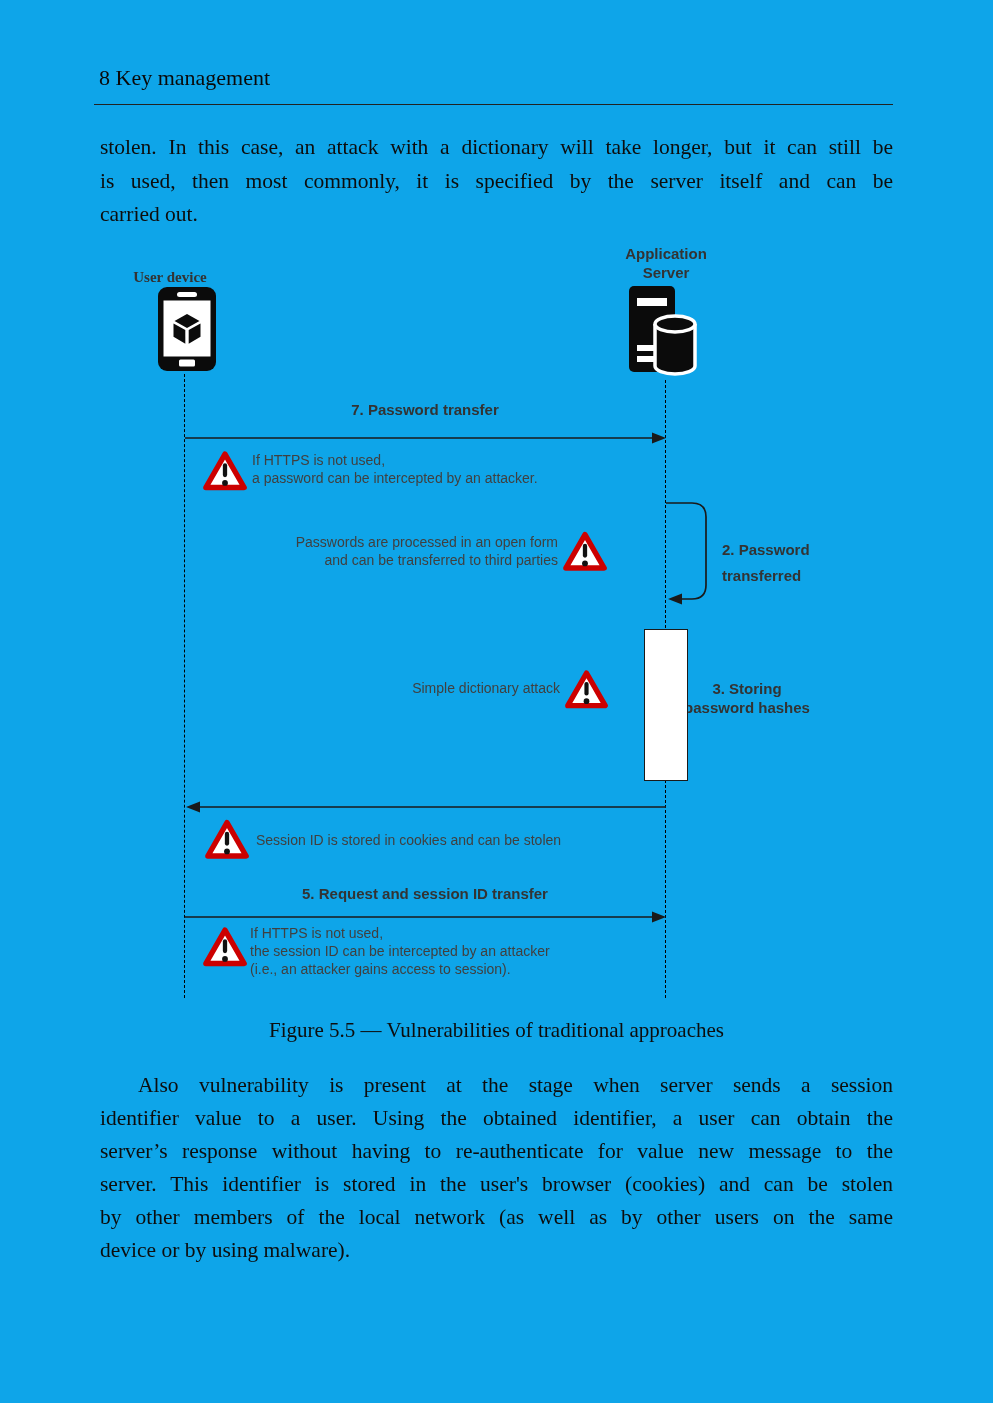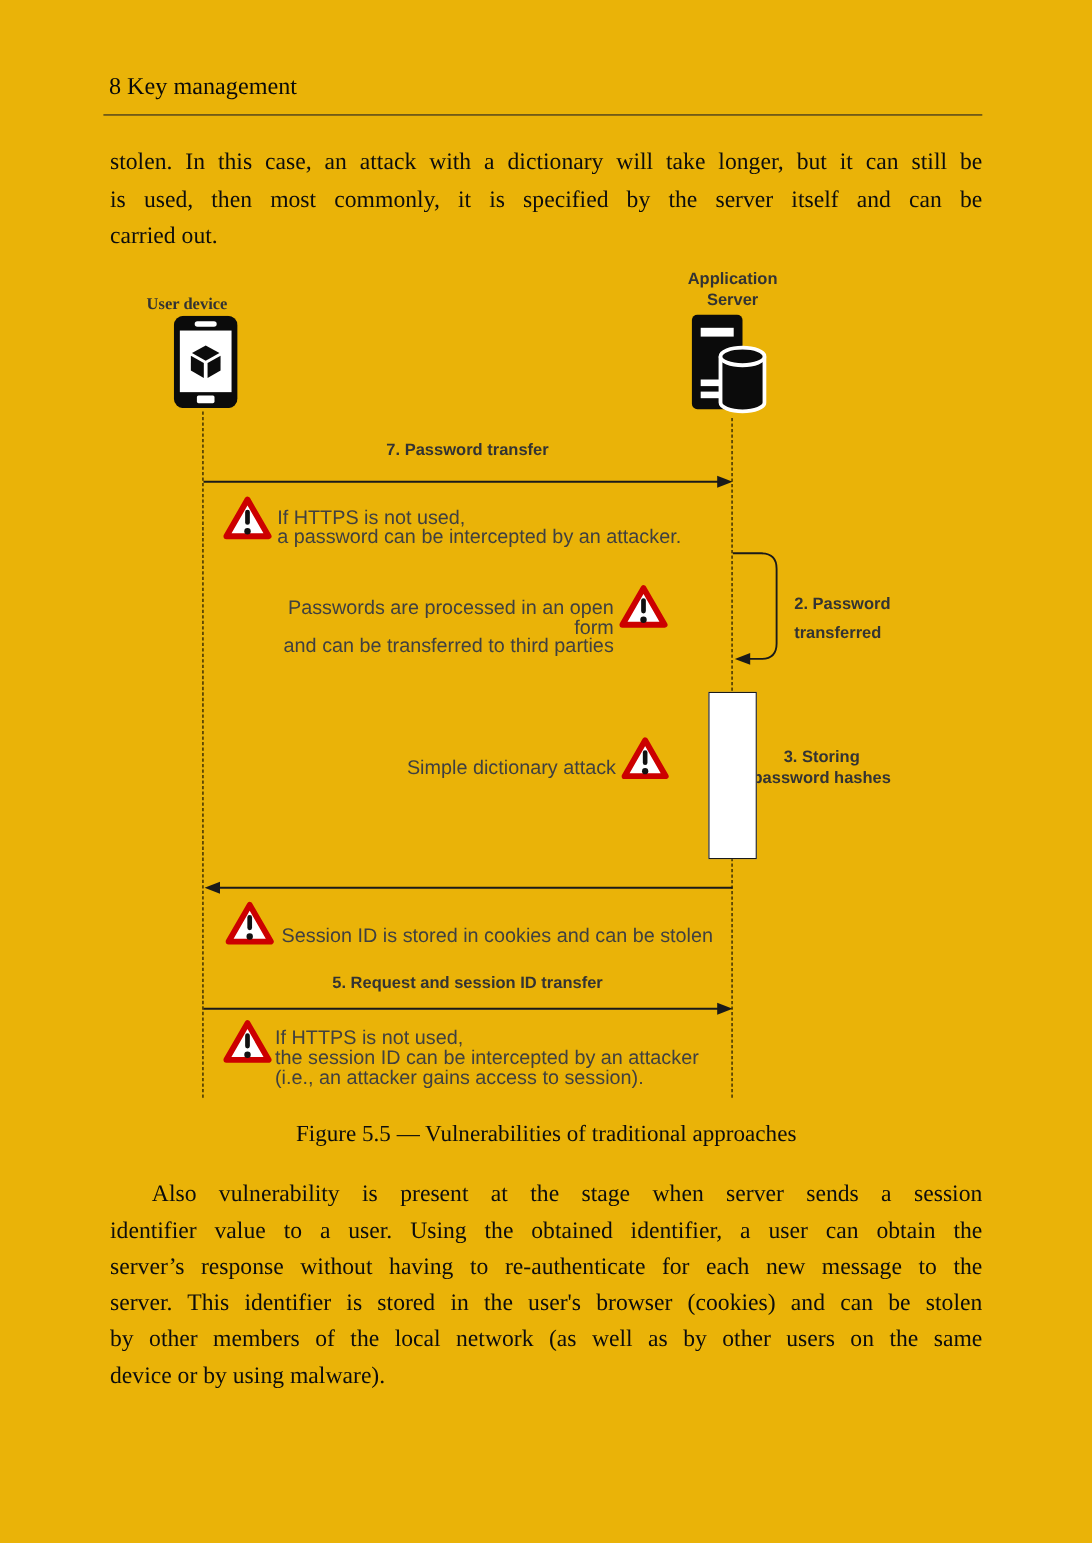--- a/index.html
+++ b/index.html
@@ -1,19 +1,19 @@
 <!DOCTYPE html>
 <html><head>
 <meta charset="utf-8">
 <style>
   html,body{margin:0;padding:0;background:#ffffff;}
   .page{
     position:relative;
     width:993px;height:1403px;
-    background:#eab308;
+    background:#0ea5e9;
     overflow:hidden;
     font-family:"Liberation Serif", serif;
     color:#111;
   }
   
   .chapter{
     position:absolute;left:99px;top:65px;
     font-size:22px;line-height:26px;color:#0a0a0a;
   }
   .rule{
@@ -70,21 +70,21 @@
     position:absolute;left:644px;top:629px;width:42px;height:150px;
     background:#fff;border:1.6px solid #1a1a1a;z-index:3;
   }
   .warn-tri{position:absolute;z-index:2;}
   .wt1{left:202px;top:450px;}
   .wt2{left:562px;top:530px;}
   .wt3{left:564px;top:668px;}
   .wt4{left:204px;top:818px;}
   .wt5{left:202px;top:925px;}
   .wtext{
-    position:absolute;font-size:18px;line-height:17.5px;color:#404040;z-index:2;margin-top:10px;
+    position:absolute;font-size:14px;line-height:17.5px;color:#404040;z-index:2;
   }
   .w1{left:252px;top:452px;}
   .w2{left:240px;top:534px;width:318px;text-align:right;}
   .w3{left:298px;top:680px;width:262px;text-align:right;}
   .w4{left:256px;top:832px;}
   .w5{left:250px;top:924px;line-height:18.2px;}
 </style>
 </head>
 <body>
 
@@ -219,20 +219,20 @@
       <div>(i.e., an attacker gains access to session).</div>
     </div>
 
   </div>
 
   <div class="caption">Figure 5.5 — Vulnerabilities of traditional approaches</div>
 
   <div class="para p2">
     <div class="ln just indent">Also vulnerability is present at the stage when server sends a session</div>
     <div class="ln just">identifier value to a user. Using the obtained identifier, a user can obtain the</div>
-    <div class="ln just">server’s response without having to re-authenticate for each new message to the</div>
+    <div class="ln just">server’s response without having to re-authenticate for value new message to the</div>
     <div class="ln just">server. This identifier is stored in the user's browser (cookies) and can be stolen</div>
     <div class="ln just">by other members of the local network (as well as by other users on the same</div>
     <div class="ln lnlast">device or by using malware).</div>
   </div>
 
 
 </div>
 
 </body></html>

